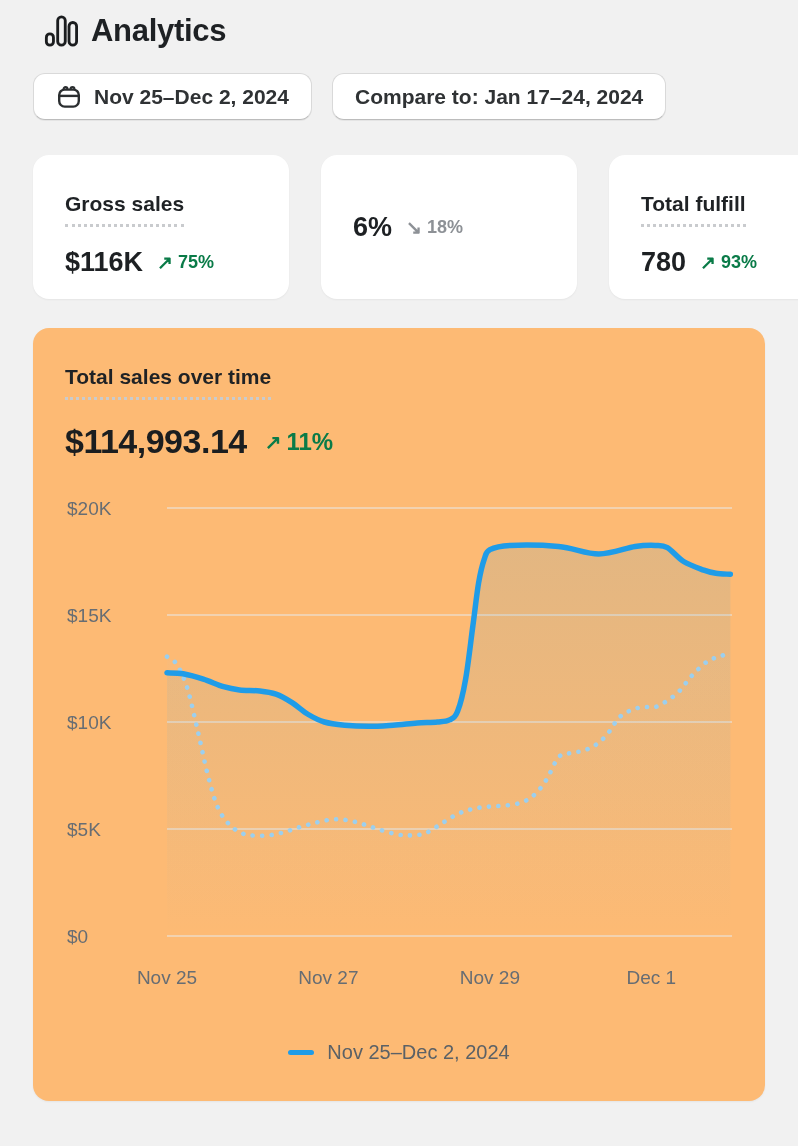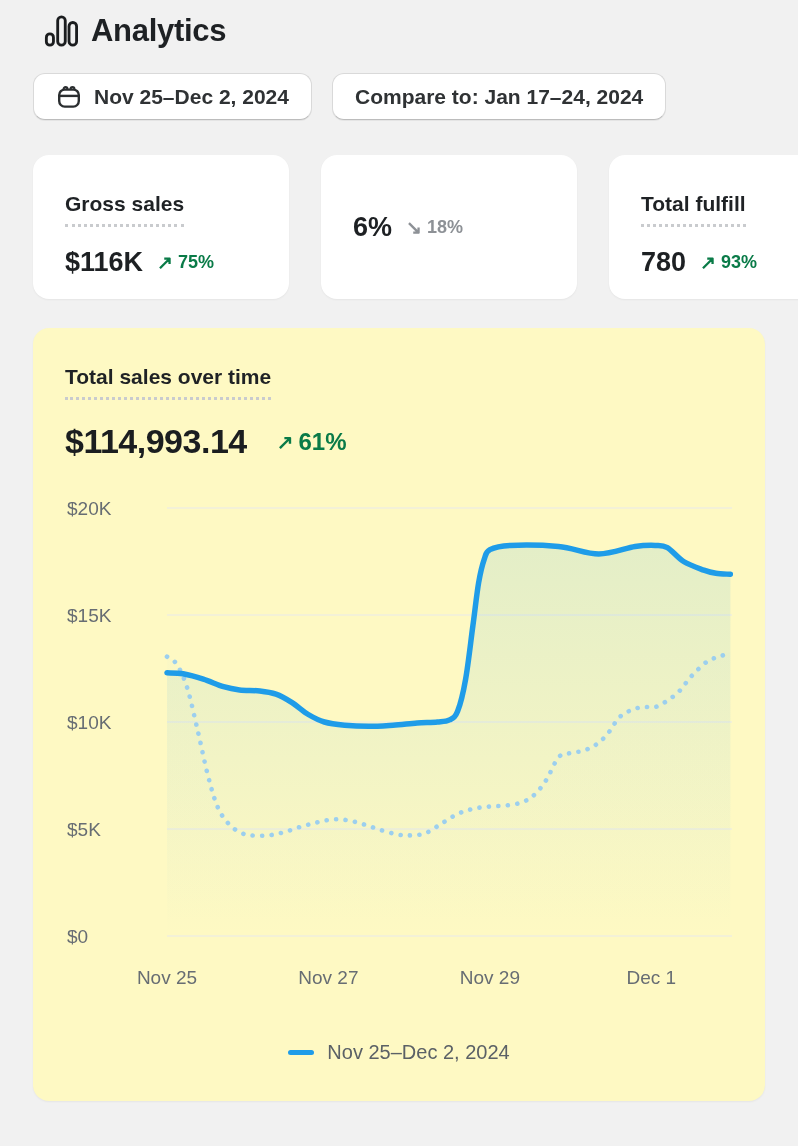--- a/index.html
+++ b/index.html
@@ -35,25 +35,25 @@
   .dotted-u { display:inline-block; border-bottom:3px dotted #c9cbce; padding-bottom:8px; white-space:nowrap; }
   .metric-title { font-size:21px; font-weight:700; color:#1f2225; }
   .metric-value-row { margin-top:20px; display:flex; align-items:center; gap:14px; }
   .metric-value { font-size:27px; font-weight:700; color:#1d2023; }
   .delta { display:inline-flex; align-items:center; gap:5px; font-weight:700; }
   .delta .arrow { font-size:19px; line-height:1; }
   .delta .num { font-size:18px; }
 
   
   .chart-card {
-    margin:29px 0 0 33px; width:732px; height:773px; background:#fef9c3;
+    margin:29px 0 0 33px; width:732px; height:773px; background:#fdba74;
     border-radius:16px; padding:37px 0 16px 32px; box-shadow:0 1px 2px rgba(0,0,0,0.05);
   }
   .chart-title { font-size:21px; font-weight:700; color:#1f2225; }
-  .chart-value-row { margin-top:22px; display:flex; align-items:center; gap:30px; }
+  .chart-value-row { margin-top:22px; display:flex; align-items:center; gap:18px; }
   .chart-value { font-size:34px; font-weight:700; letter-spacing:-0.5px; color:#1b1e20; }
   .chart-delta .arrow { font-size:20px; }
   .chart-delta .num { font-size:24px; }
   #chart { margin-top:32px; width:668px; height:500px; }
   #chart text { font-family:"Liberation Sans", sans-serif; font-size:19px; fill:#676d73; }
   #chart text.mid { text-anchor:middle; }
 
   
   .legend { margin-top:48px; width:668px; display:flex; justify-content:center; align-items:center; gap:64px; }
   .legend-item { display:flex; align-items:center; gap:13px; font-size:20px; color:#5b6166; }
@@ -130,21 +130,21 @@
     </div>
 
   </div>
 
   <section class="chart-card">
     <span class="chart-title dotted-u">Total sales over time</span>
     <div class="chart-value-row">
       <span class="chart-value">$114,993.14</span>
       <span class="delta chart-delta" style="color: rgb(10, 123, 72);">
         <span class="arrow">↗</span>
-        <span class="num">61%</span>
+        <span class="num">11%</span>
       </span>
     </div>
 
     <div id="chart"><svg width="668" height="500" viewBox="0 0 668 500">
           <defs>
             <linearGradient id="g0" gradientUnits="userSpaceOnUse" x1="0" y1="15" x2="0" y2="443">
               <stop offset="0" stop-color="#1f9ce8" stop-opacity="0.13"></stop>
               <stop offset="1" stop-color="#1f9ce8" stop-opacity="0"></stop>
             </linearGradient>
             <linearGradient id="g1" gradientUnits="userSpaceOnUse" x1="0" y1="15" x2="0" y2="443">

